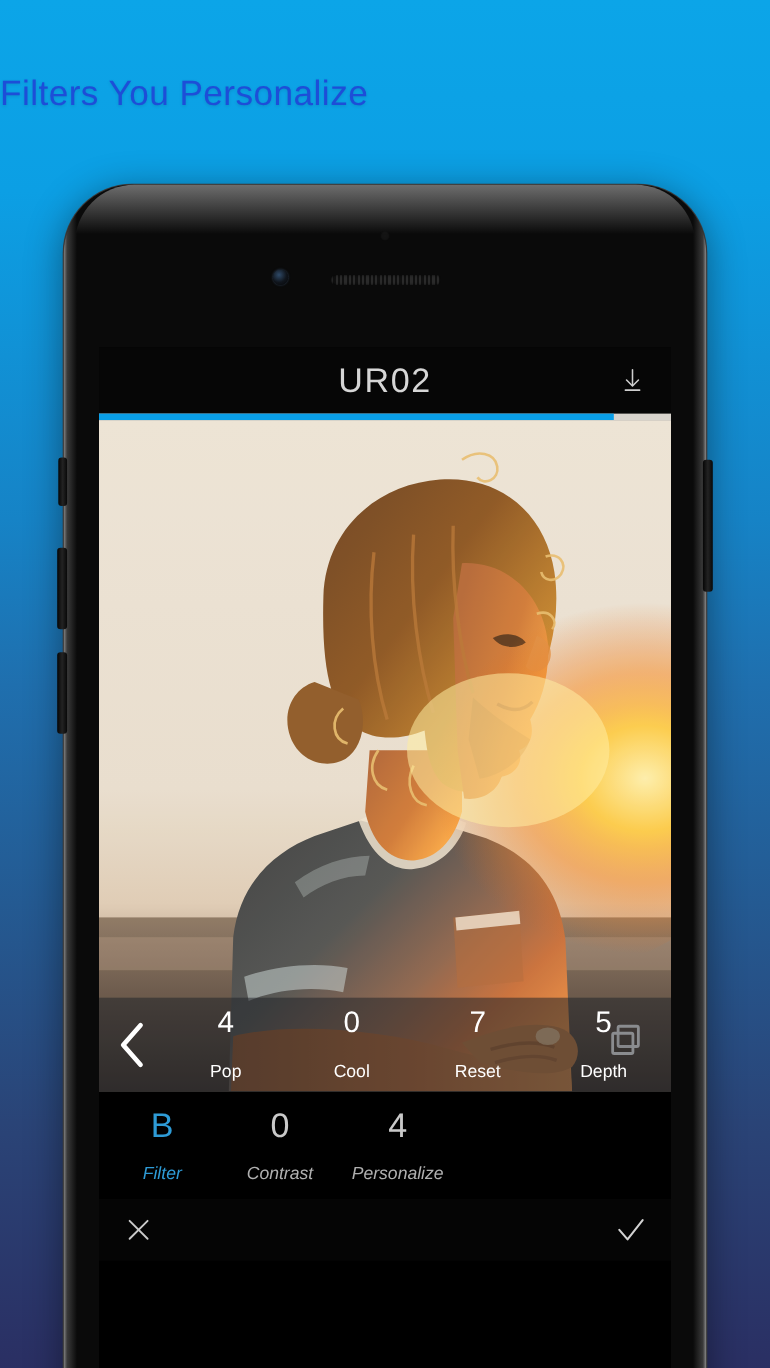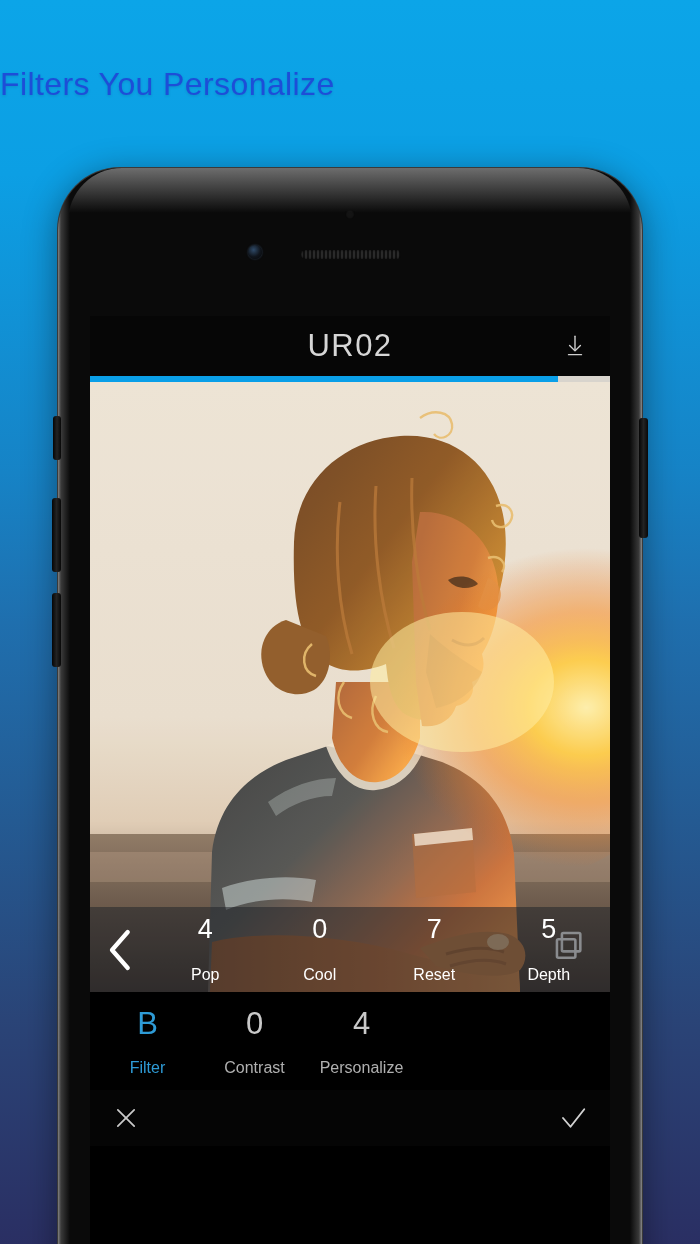--- a/index.html
+++ b/index.html
@@ -199,21 +199,21 @@
   }
   .a-item {
     flex:0 0 107px;
     text-align:center;
     color:#b9b9b9;
     line-height:1.2;
   }
   .a-item.active .a-val,
   .a-item.active .a-lab { color:#2E9BD6; }
   .a-val { font-size:31px; font-weight:300; color:#c9c9c9; }
-  .a-lab { font-size:16px; margin-top:16px; color:#b0b0b0; }
+  .a-lab { font-size:16px; margin-top:16px; color:#b0b0b0;font-style:italic; }
 
   
   .bottom-bar {
     height:56px;
     background:#050505;
     display:flex;
     align-items:center;
     position:relative;
   }
   .bb-left  { position:absolute; left:22px; width:28px; height:28px; }

